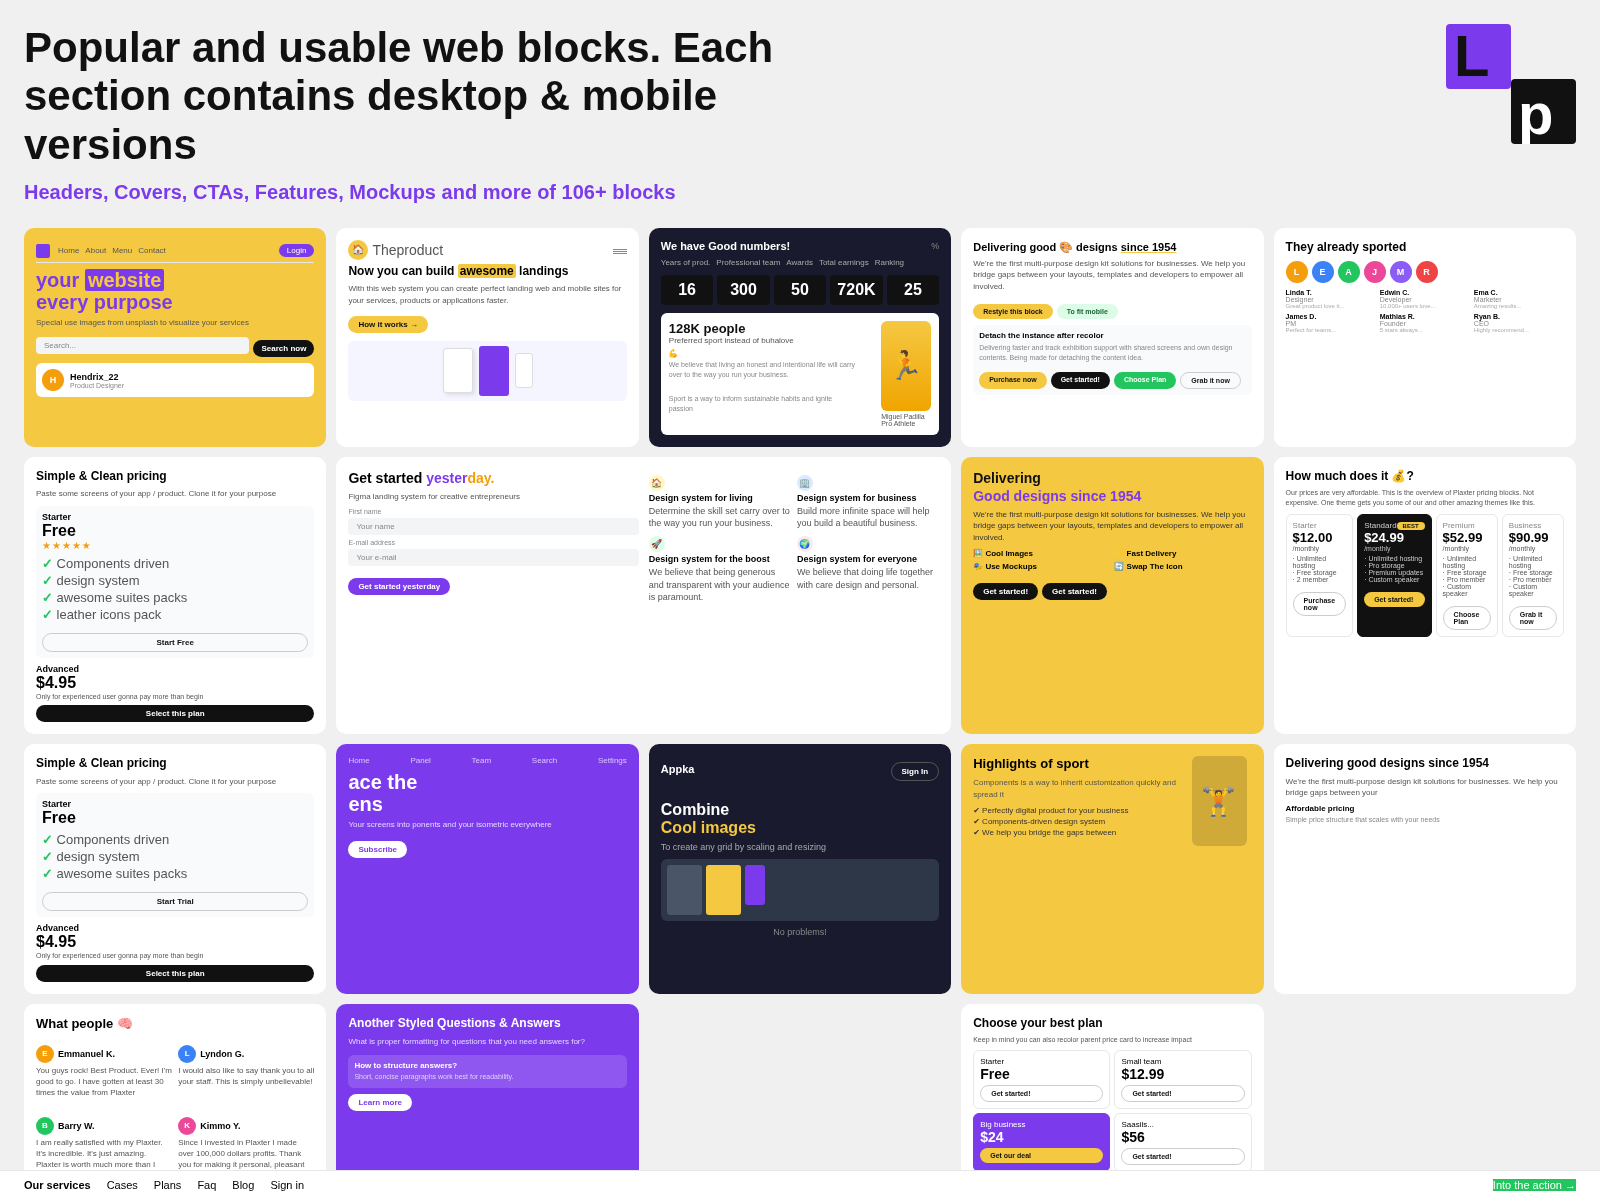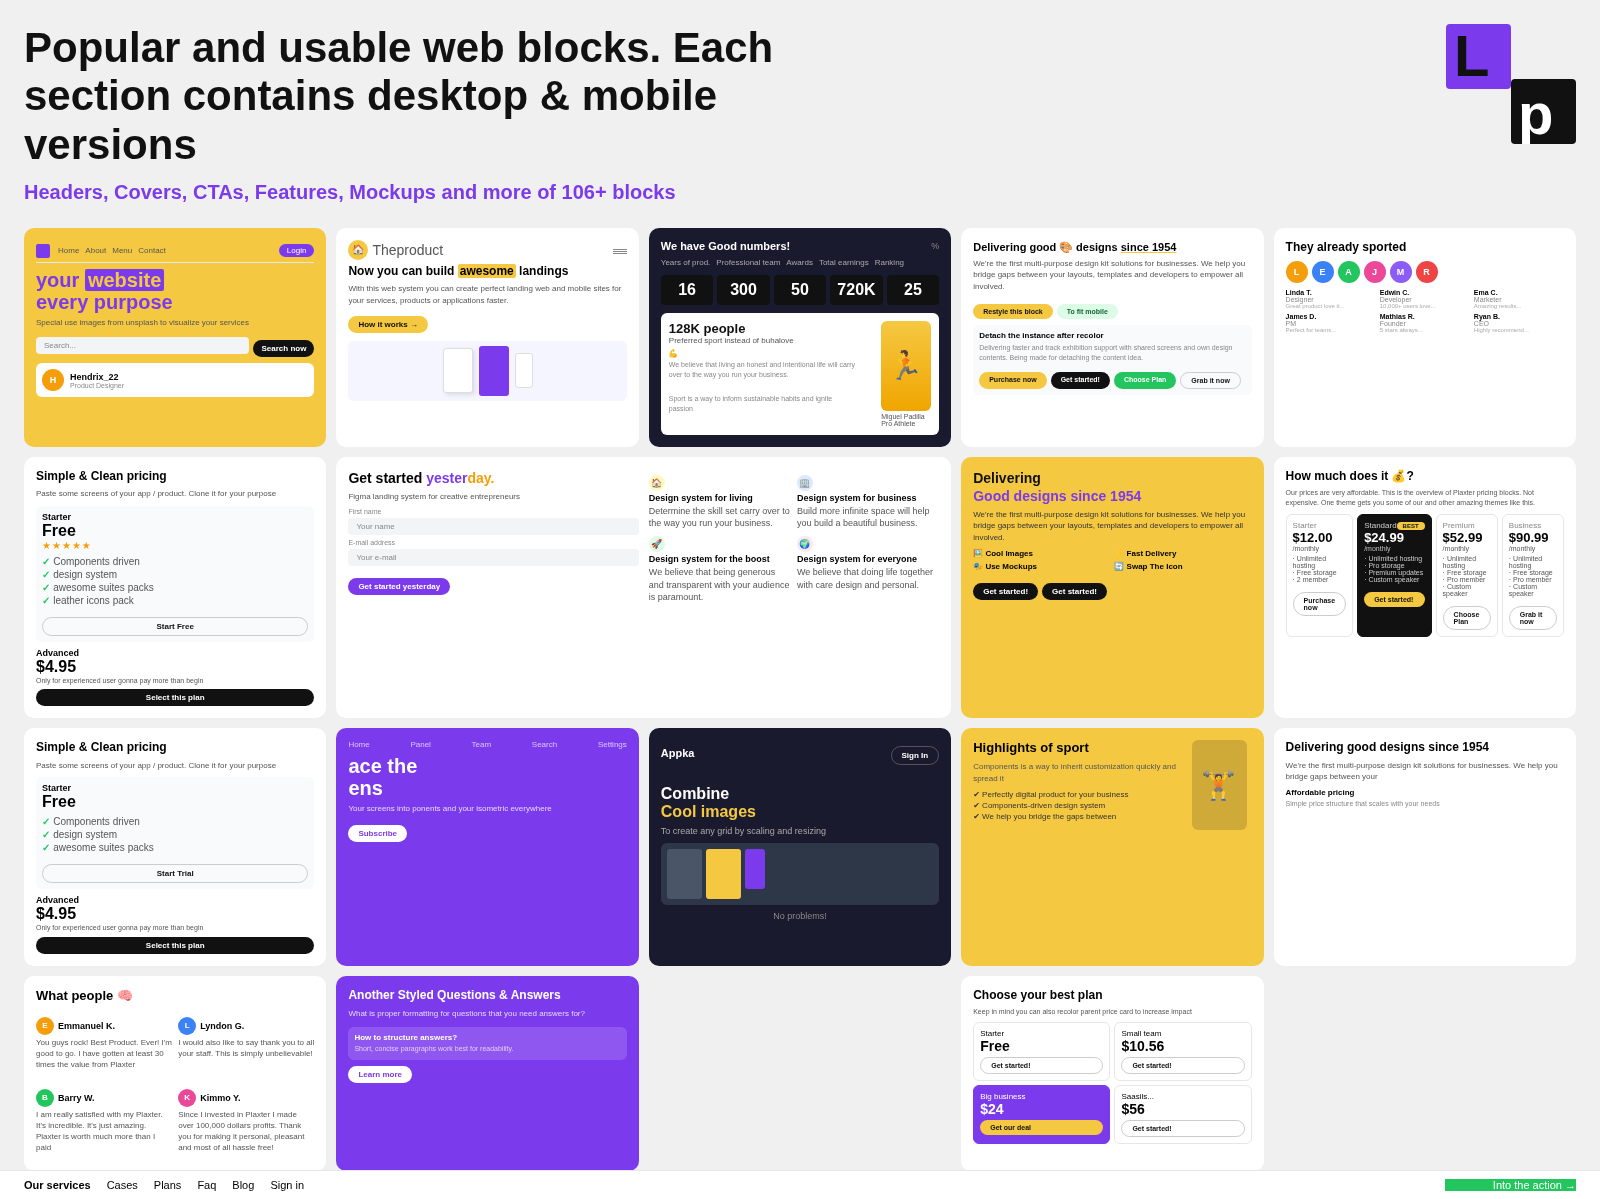--- a/index.html
+++ b/index.html
@@ -62,21 +62,21 @@
       padding: 4px 10px;
       border-radius: 20px;
       font-size: 9px;
       font-weight: 600;
       margin-top: 6px;
       cursor: pointer;
     }
     .btn-yellow { background: #f5c842; color: #111; }
     .btn-purple { background: #7c3aed; color: #fff; }
     .btn-dark { background: #111; color: #fff; }
-    .btn-green { background: #22c55e; color: #fff; padding-left: 48px; }
+    .btn-green { background: #22c55e; color: #fff; }
     .btn-outline { background: transparent; border: 1px solid #ccc; color: #111; }
 
     
     .numbers-grid {
       display: grid;
       grid-template-columns: repeat(5, 1fr);
       gap: 4px;
       margin: 8px 0;
       border-radius: 12px;
     }
@@ -119,21 +119,21 @@
     }
     .price-card.highlight { background: #7c3aed; color: #fff; border-color: #7c3aed; }
     .price-card .price { font-size: 13px; font-weight: 800; }
     .price-card .per { font-size: 7px; opacity: 0.7; }
 
     
     .stars { color: #f59e0b; font-size: 10px; letter-spacing: 1px; }
 
     
     .checklist { list-style: none; margin: 4px 0; }
-    .checklist li { font-size: 10px; color: #555; padding: 1px 0; }
+    .checklist li { font-size: 13px; color: #555; padding: 1px 0; }
     .checklist li::before { content: "✓ "; color: #22c55e; font-weight: 700; }
 
     
     .feature-grid {
       display: grid;
       grid-template-columns: 1fr 1fr;
       gap: 6px;
       margin: 6px 0;
     }
     .feature-item { font-size: 8px; }
@@ -643,21 +643,21 @@
     <h3 style="font-size:12px;font-weight:800;margin-bottom:3px;">Choose your best plan</h3>
     <p style="font-size:7px;color:#555;margin-bottom:6px;">Keep in mind you can also recolor parent price card to increase impact</p>
     <div style="display:grid;grid-template-columns:1fr 1fr;gap:4px;">
       <div class="price-card">
         <div style="font-size:8px;">Starter</div>
         <div style="font-size:14px;font-weight:900;">Free</div>
         <span class="btn btn-outline" style="font-size:7px;width:100%;margin-top:3px;">Get started!</span>
       </div>
       <div class="price-card">
         <div style="font-size:8px;">Small team</div>
-        <div style="font-size:14px;font-weight:900;">$10.56</div>
+        <div style="font-size:14px;font-weight:900;">$12.99</div>
         <span class="btn btn-outline" style="font-size:7px;width:100%;margin-top:3px;">Get started!</span>
       </div>
       <div class="price-card highlight">
         <div style="font-size:8px;">Big business</div>
         <div style="font-size:14px;font-weight:900;">$24</div>
         <span class="btn btn-yellow" style="font-size:7px;width:100%;margin-top:3px;">Get our deal</span>
       </div>
       <div class="price-card">
         <div style="font-size:8px;">Saasils...</div>
         <div style="font-size:14px;font-weight:900;">$56</div>

